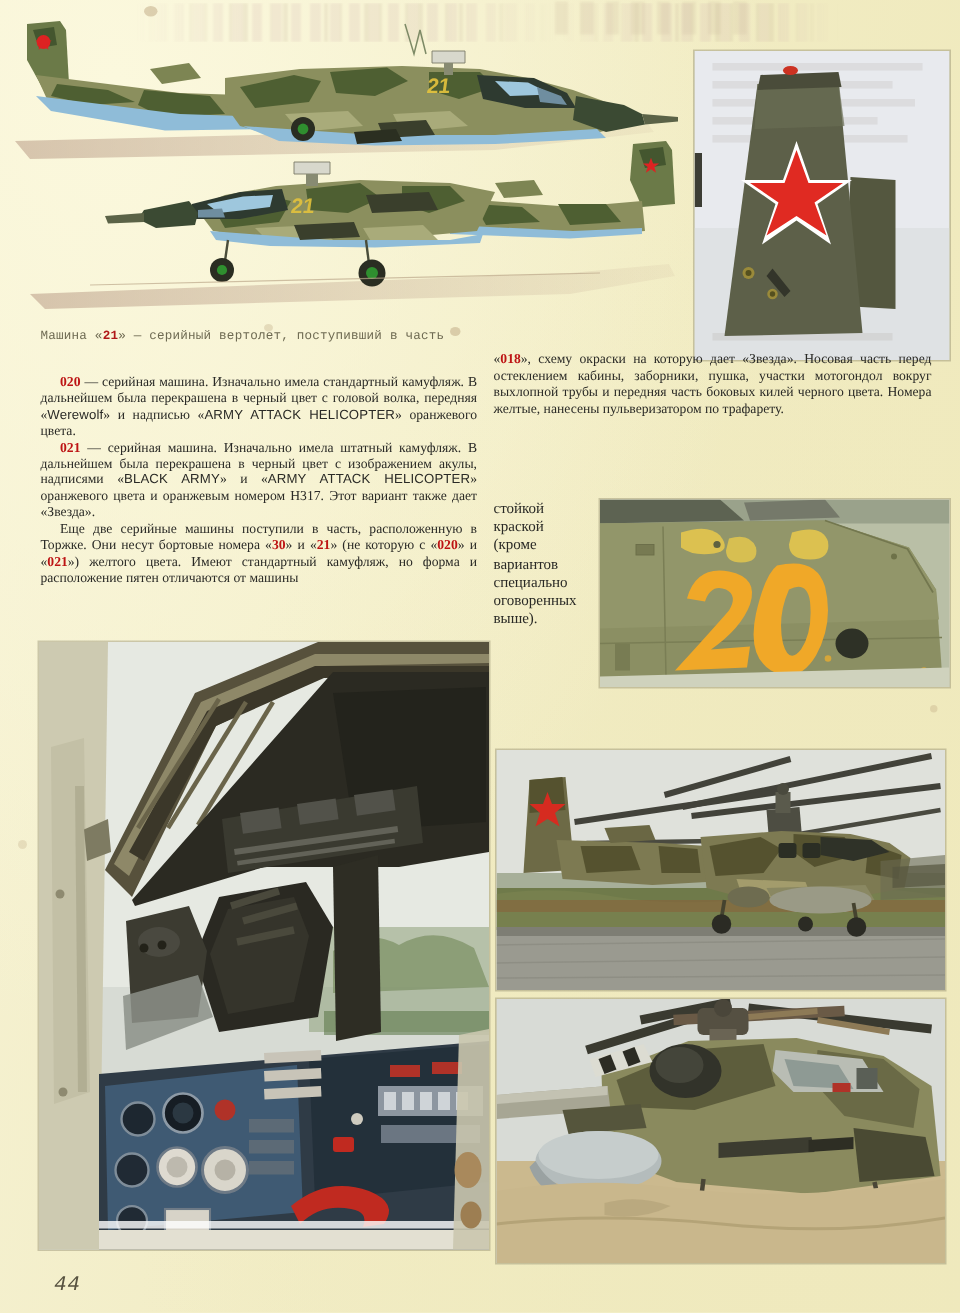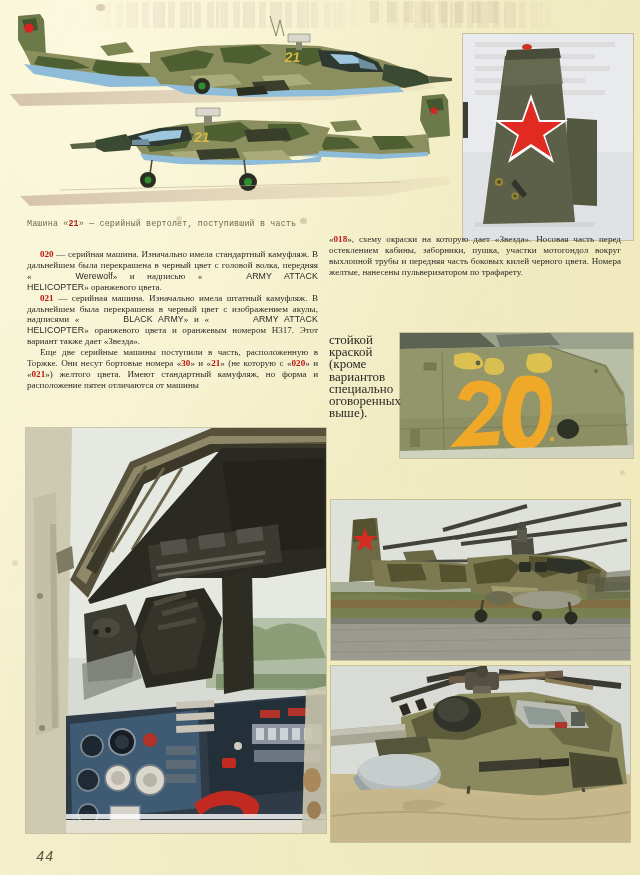--- a/index.html
+++ b/index.html
@@ -58,26 +58,26 @@
     position:absolute;
     font-family:"Liberation Serif", serif;
     font-size:9.1px;line-height:10.9px;
     color:#2a2a26;text-align:justify;
     -webkit-hyphens:none;hyphens:none;
   }
   .col-left{left:27px;top:249px;width:291px;}
   .col-right{left:329px;top:234px;width:292px;}
   .col p{margin:0;text-indent:13px;}
   .col .num{color:#bd1414;font-weight:bold;}
-  .col .lat{font-family:"Liberation Sans", sans-serif;font-size:8.8px;letter-spacing:.1px;margin-left:44px;}
+  .col .lat{font-family:"Liberation Sans", sans-serif;font-size:8.8px;letter-spacing:.1px;}
   
   .col-right-tail{
     position:absolute;left:329px;top:334px;width:64px;
     font-family:"Liberation Serif", serif;
-    font-size:13px;line-height:12.2px;color:#2a2a26;
+    font-size:10px;line-height:12.2px;color:#2a2a26;
     text-align:justify;
   }
   .col-right-tail p{margin:0;}
 
   .folio{
     position:absolute;left:36px;top:849px;
     font-family:Liberation Mono, monospace;font-style:italic;
     font-size:14px;color:#575240;letter-spacing:.5px;
   }
   .speck{position:absolute;border-radius:50%;background:#b9a07a;opacity:.45;filter:blur(.4px);}

